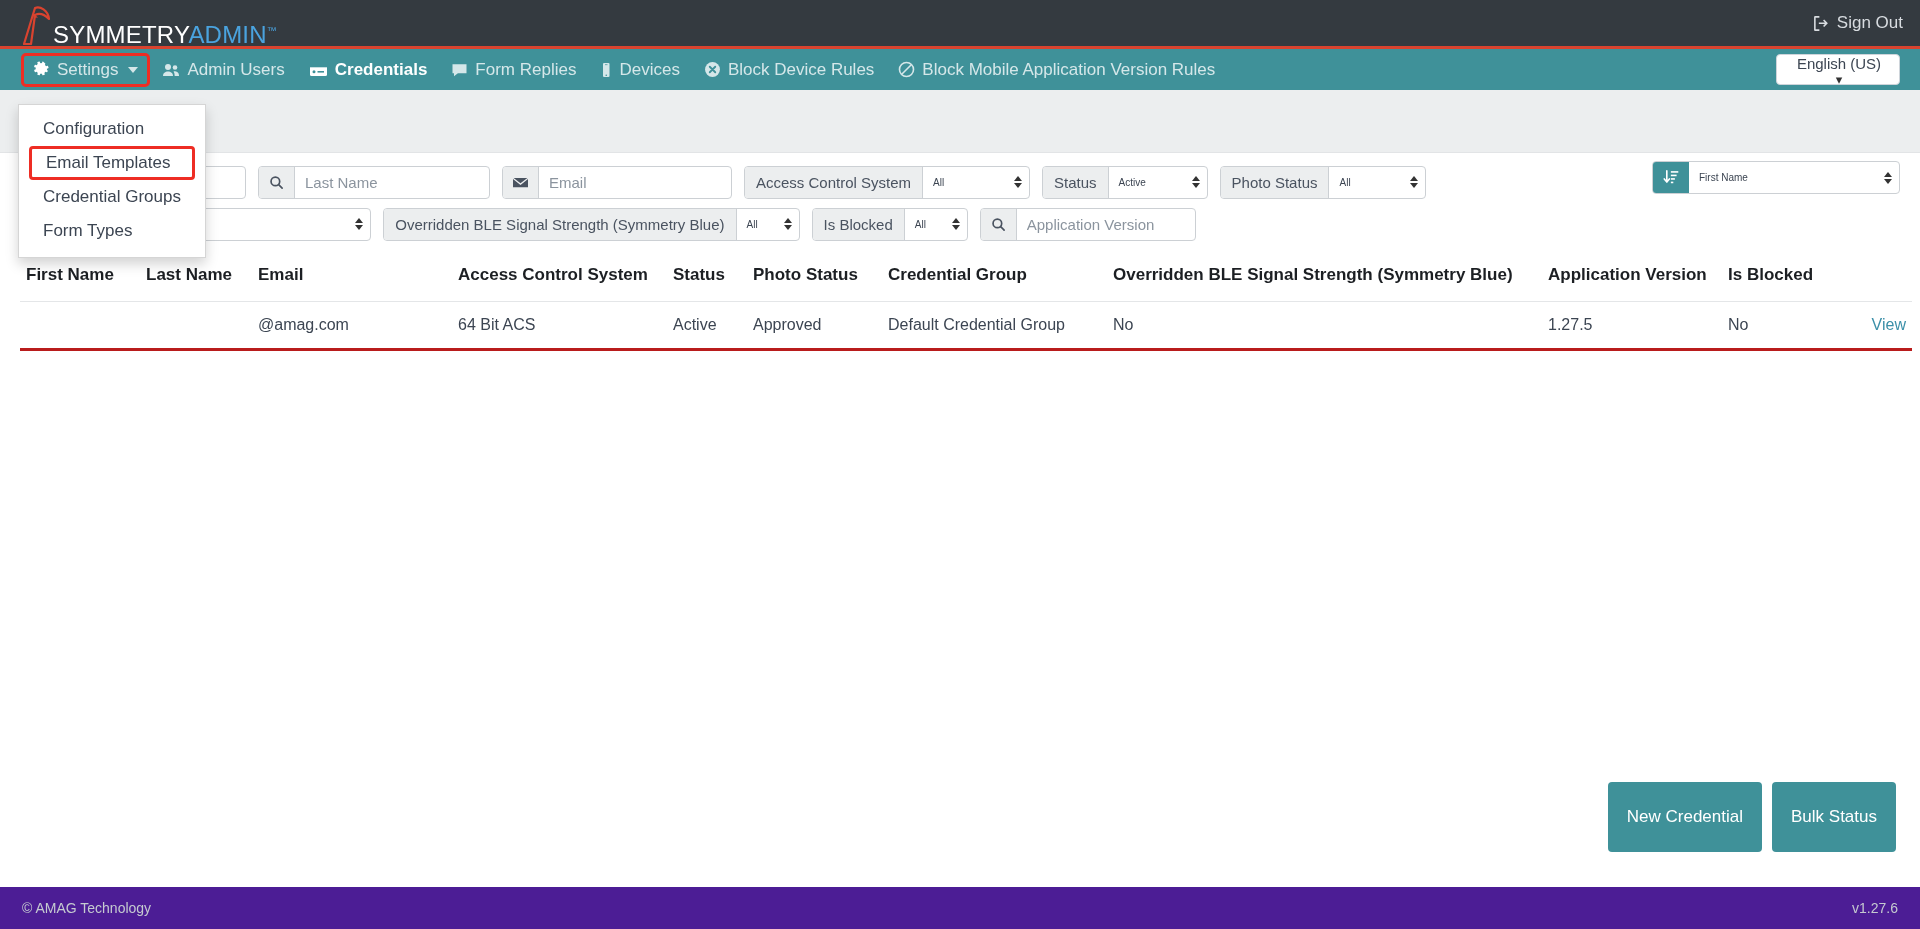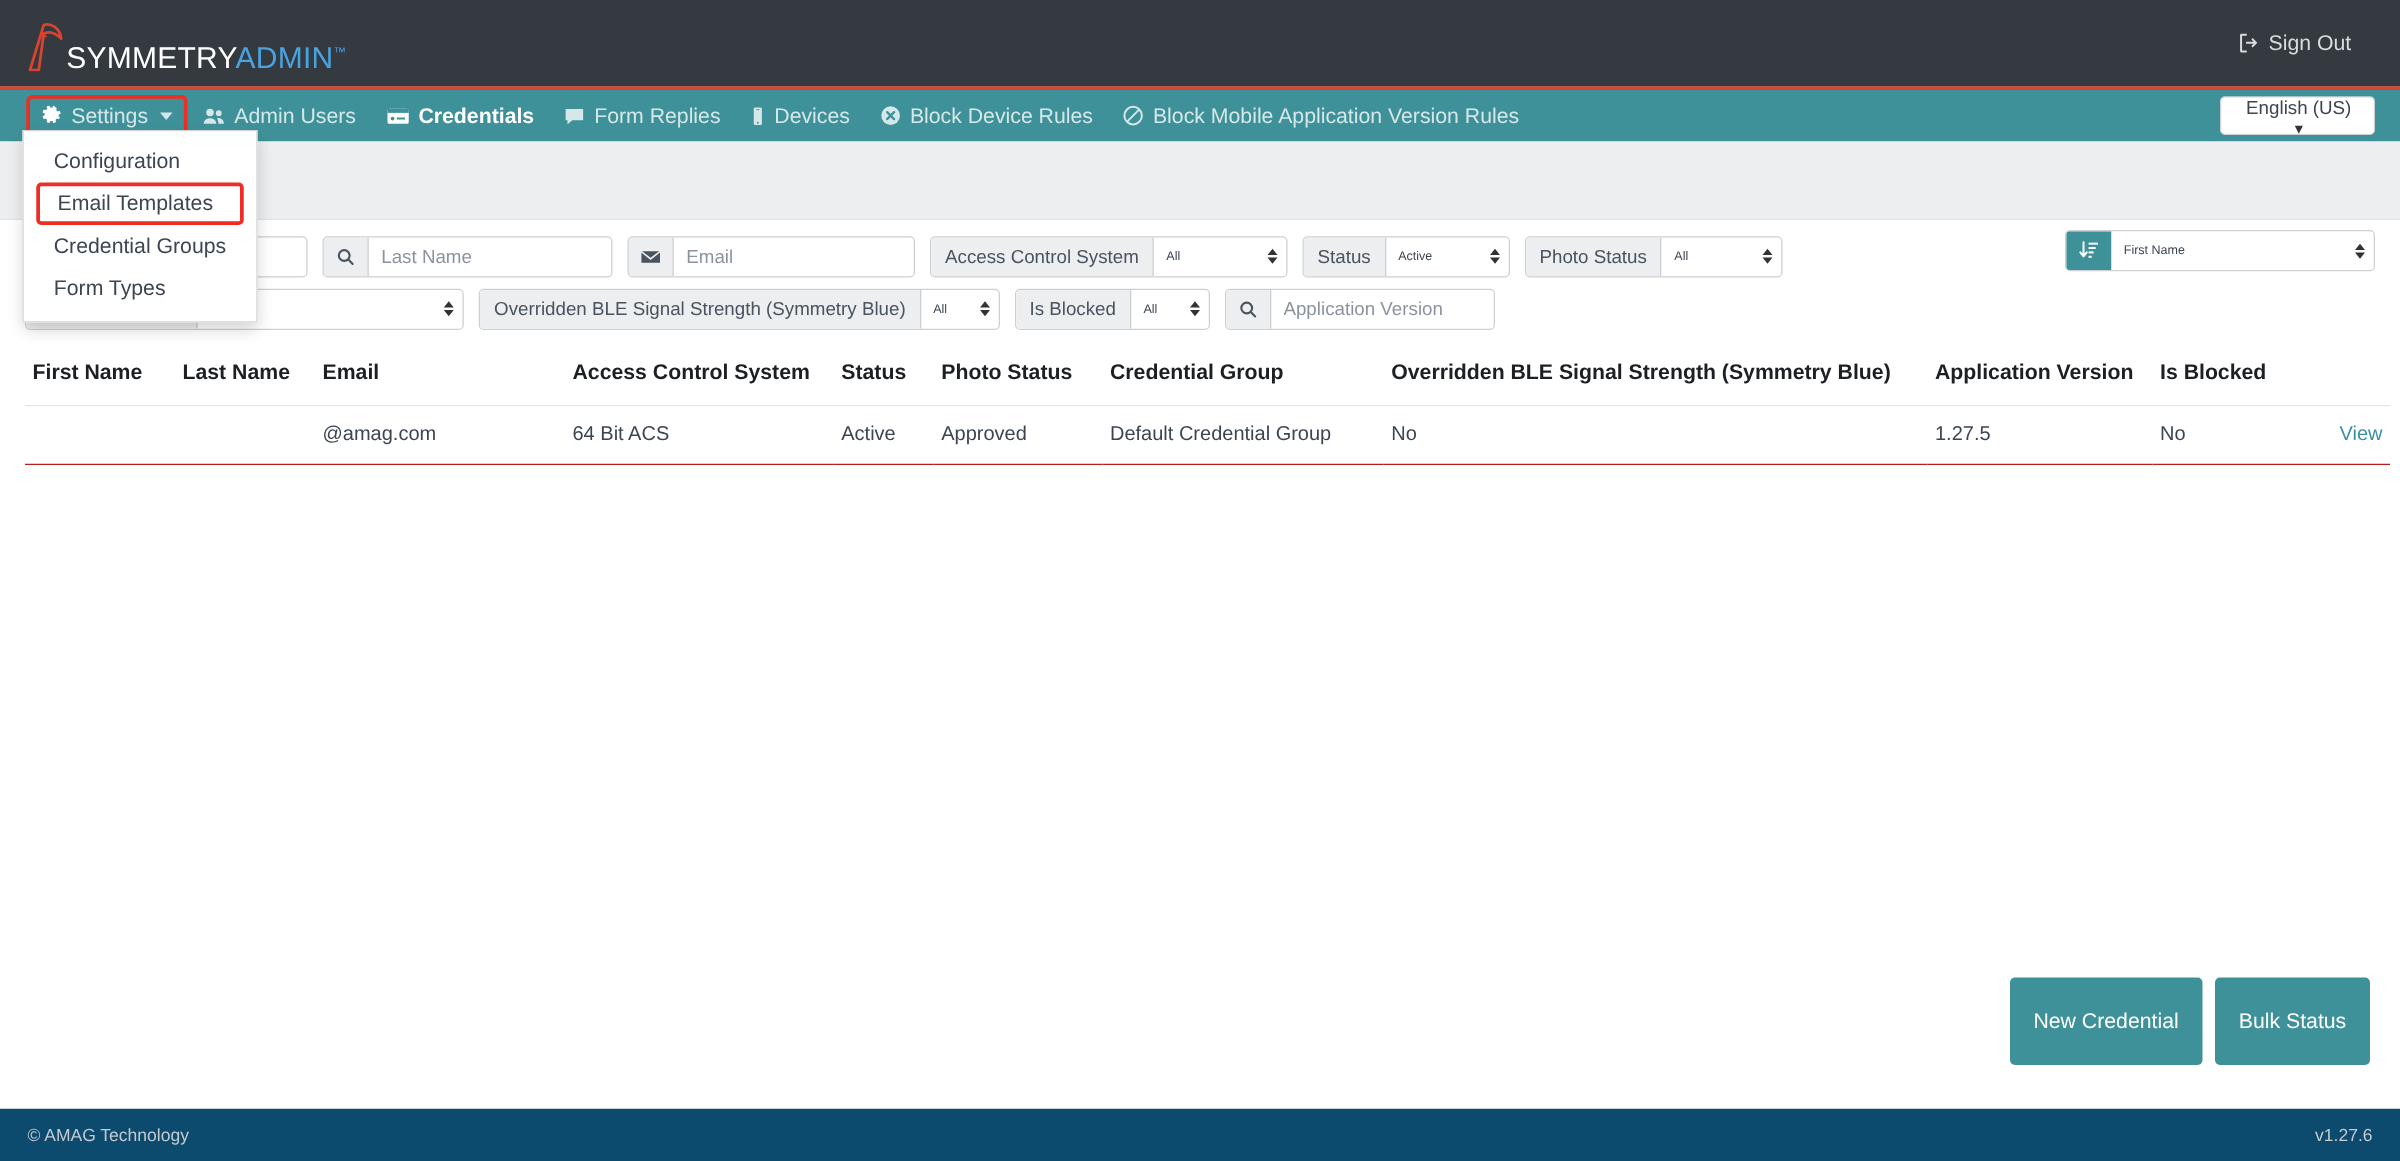--- a/index.html
+++ b/index.html
@@ -6,27 +6,27 @@
   html, body {
     margin: 0; padding: 0;
     width: 1920px; height: 929px;
     background: #ffffff;
     font-family: "Liberation Sans", sans-serif;
     overflow: hidden;
   }
 
   
   .topbar {
-    height: 69px;
+    height: 46px;
     background: #343a40;
     position: relative;
     display: flex;
     align-items: center;
     justify-content: space-between;
-    padding: 0 39px 0 18px;
+    padding: 0 17px 0 18px;
   }
   .logo { display: flex; align-items: flex-end; height: 44px; }
   .logo-mark { width: 34px; height: 40px; position: relative; margin-right: 1px; }
   .logo-text {
     font-size: 24px; font-weight: 400; letter-spacing: .2px;
     line-height: 1; position: relative; top: 2px;
   }
   .logo-text .sym { color: #ffffff; }
   .logo-text .adm { color: #4aa3df; }
   .logo-tm { color: #4aa3df; font-size: 10px; vertical-align: super; }
@@ -179,21 +179,21 @@
   thead th {
     text-align: left;
     font-size: 17px; font-weight: bold; color: #1c1f23;
     padding: 6px 6px 16px 6px;
     border-bottom: 1px solid #e4e6e8;
     white-space: nowrap;
   }
   tbody td {
     font-size: 16px; color: #3c4552;
     padding: 14px 6px;
-    border-bottom: 1px solid #b91c1c;
+    border-bottom: 3px solid #b91c1c;
     white-space: nowrap; overflow: hidden; text-overflow: ellipsis;
   }
   td.view-cell { text-align: right; }
   .view-link { color: #3b8fa8; text-decoration: none; cursor: pointer; }
 
   
   .actions {
     position: absolute; right: 24px; bottom: 77px;
     display: flex; gap: 10px;
   }
@@ -202,21 +202,21 @@
     border: none; border-radius: 4px;
     font-size: 17px; padding: 25px 19px;
     cursor: pointer;
     font-family: "Liberation Sans", sans-serif;
   }
 
   
   .footer {
     position: absolute; left: 0; bottom: 0;
     width: 1920px; height: 42px;
-    background: #0c4a6e;
+    background: #4c1d95;
     color: #c5cad0; font-size: 14px;
     display: flex; align-items: center; justify-content: space-between;
     padding: 0 22px;
   }
   .page { position: relative; width: 1920px; height: 929px; }
 </style>
 </head>
 <body>
 
 <div class="page">

